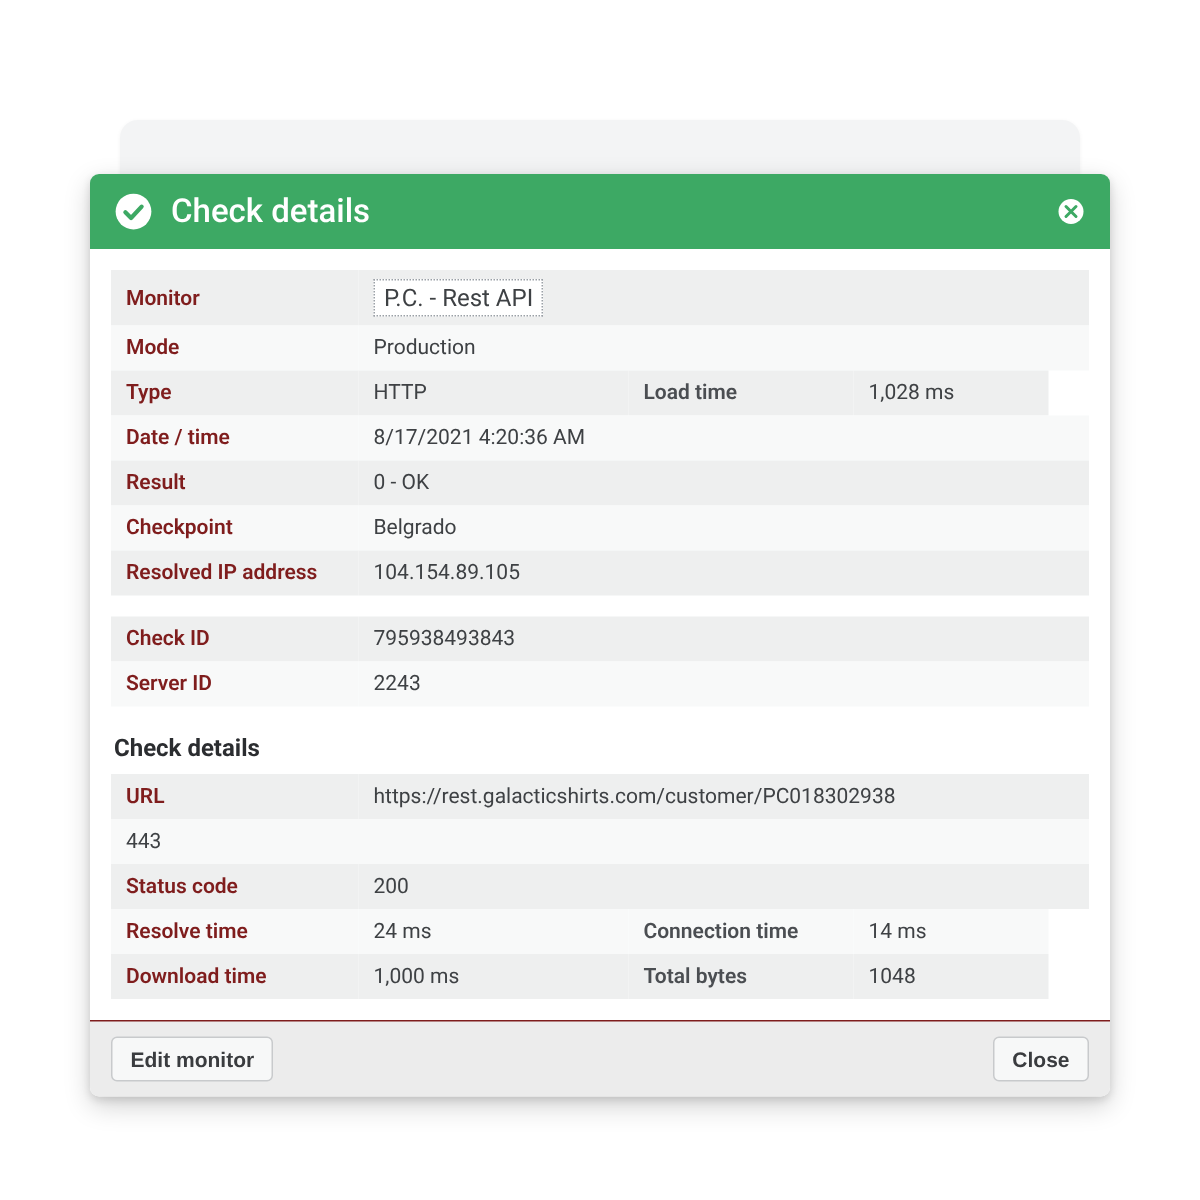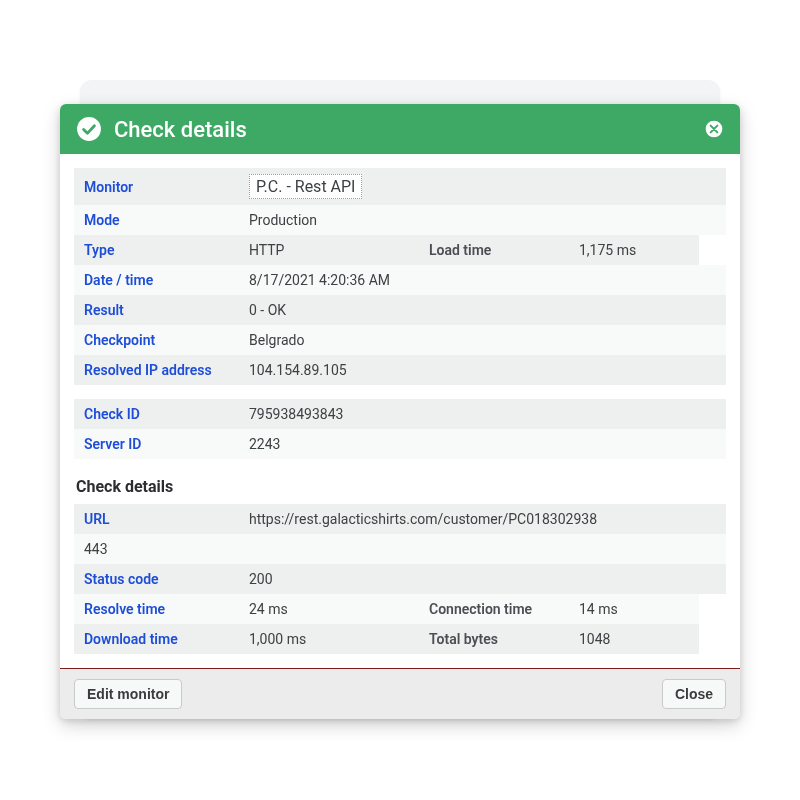--- a/index.html
+++ b/index.html
@@ -17,21 +17,21 @@
     top: 80px;
     width: 640px;
     height: 640px;
     background: #f3f4f5;
     border-radius: 12px;
     box-shadow: 0 1px 3px rgba(0,0,0,0.05);
   }
   .modal {
     position: absolute;
     left: 60px;
-    top: 104px;
+    top: 116px;
     width: 680px;
     background: #fff;
     border-radius: 6px;
     box-shadow: 0 6px 18px rgba(0,0,0,0.18), 0 2px 6px rgba(0,0,0,0.12);
     overflow: hidden;
   }
   .modal-header {
     background: #3da964;
     color: #fff;
     display: flex;
@@ -73,21 +73,21 @@
   .kv-row:nth-child(even) .cell { background: #f8f9f9; }
   .cell {
     padding: 6px 10px;
     display: flex;
     align-items: center;
   }
   .label-cell {
     width: 165px;
     flex: none;
     font-weight: 600;
-    color: #1d4ed8;
+    color: #7f1d1d;
   }
   .value-cell {
     flex: 1;
     color: #3e4144;
   }
   .label-cell-2 {
     width: 150px;
     flex: none;
     font-weight: 600;
     color: #4b4e52;
@@ -159,21 +159,21 @@
         </div>
       </div>
       <div class="kv-row">
         <div class="cell label-cell">Mode</div>
         <div class="cell value-cell">Production</div>
       </div>
       <div class="kv-row">
         <div class="cell label-cell">Type</div>
         <div class="cell value-cell" style="flex:0 0 180px">HTTP</div>
         <div class="cell label-cell-2">Load time</div>
-        <div class="cell value-cell-2">1,175 ms</div>
+        <div class="cell value-cell-2">1,028 ms</div>
       </div>
       <div class="kv-row">
         <div class="cell label-cell">Date / time</div>
         <div class="cell value-cell">8/17/2021 4:20:36 AM</div>
       </div>
       <div class="kv-row">
         <div class="cell label-cell">Result</div>
         <div class="cell value-cell">0 - OK</div>
       </div>
       <div class="kv-row">

